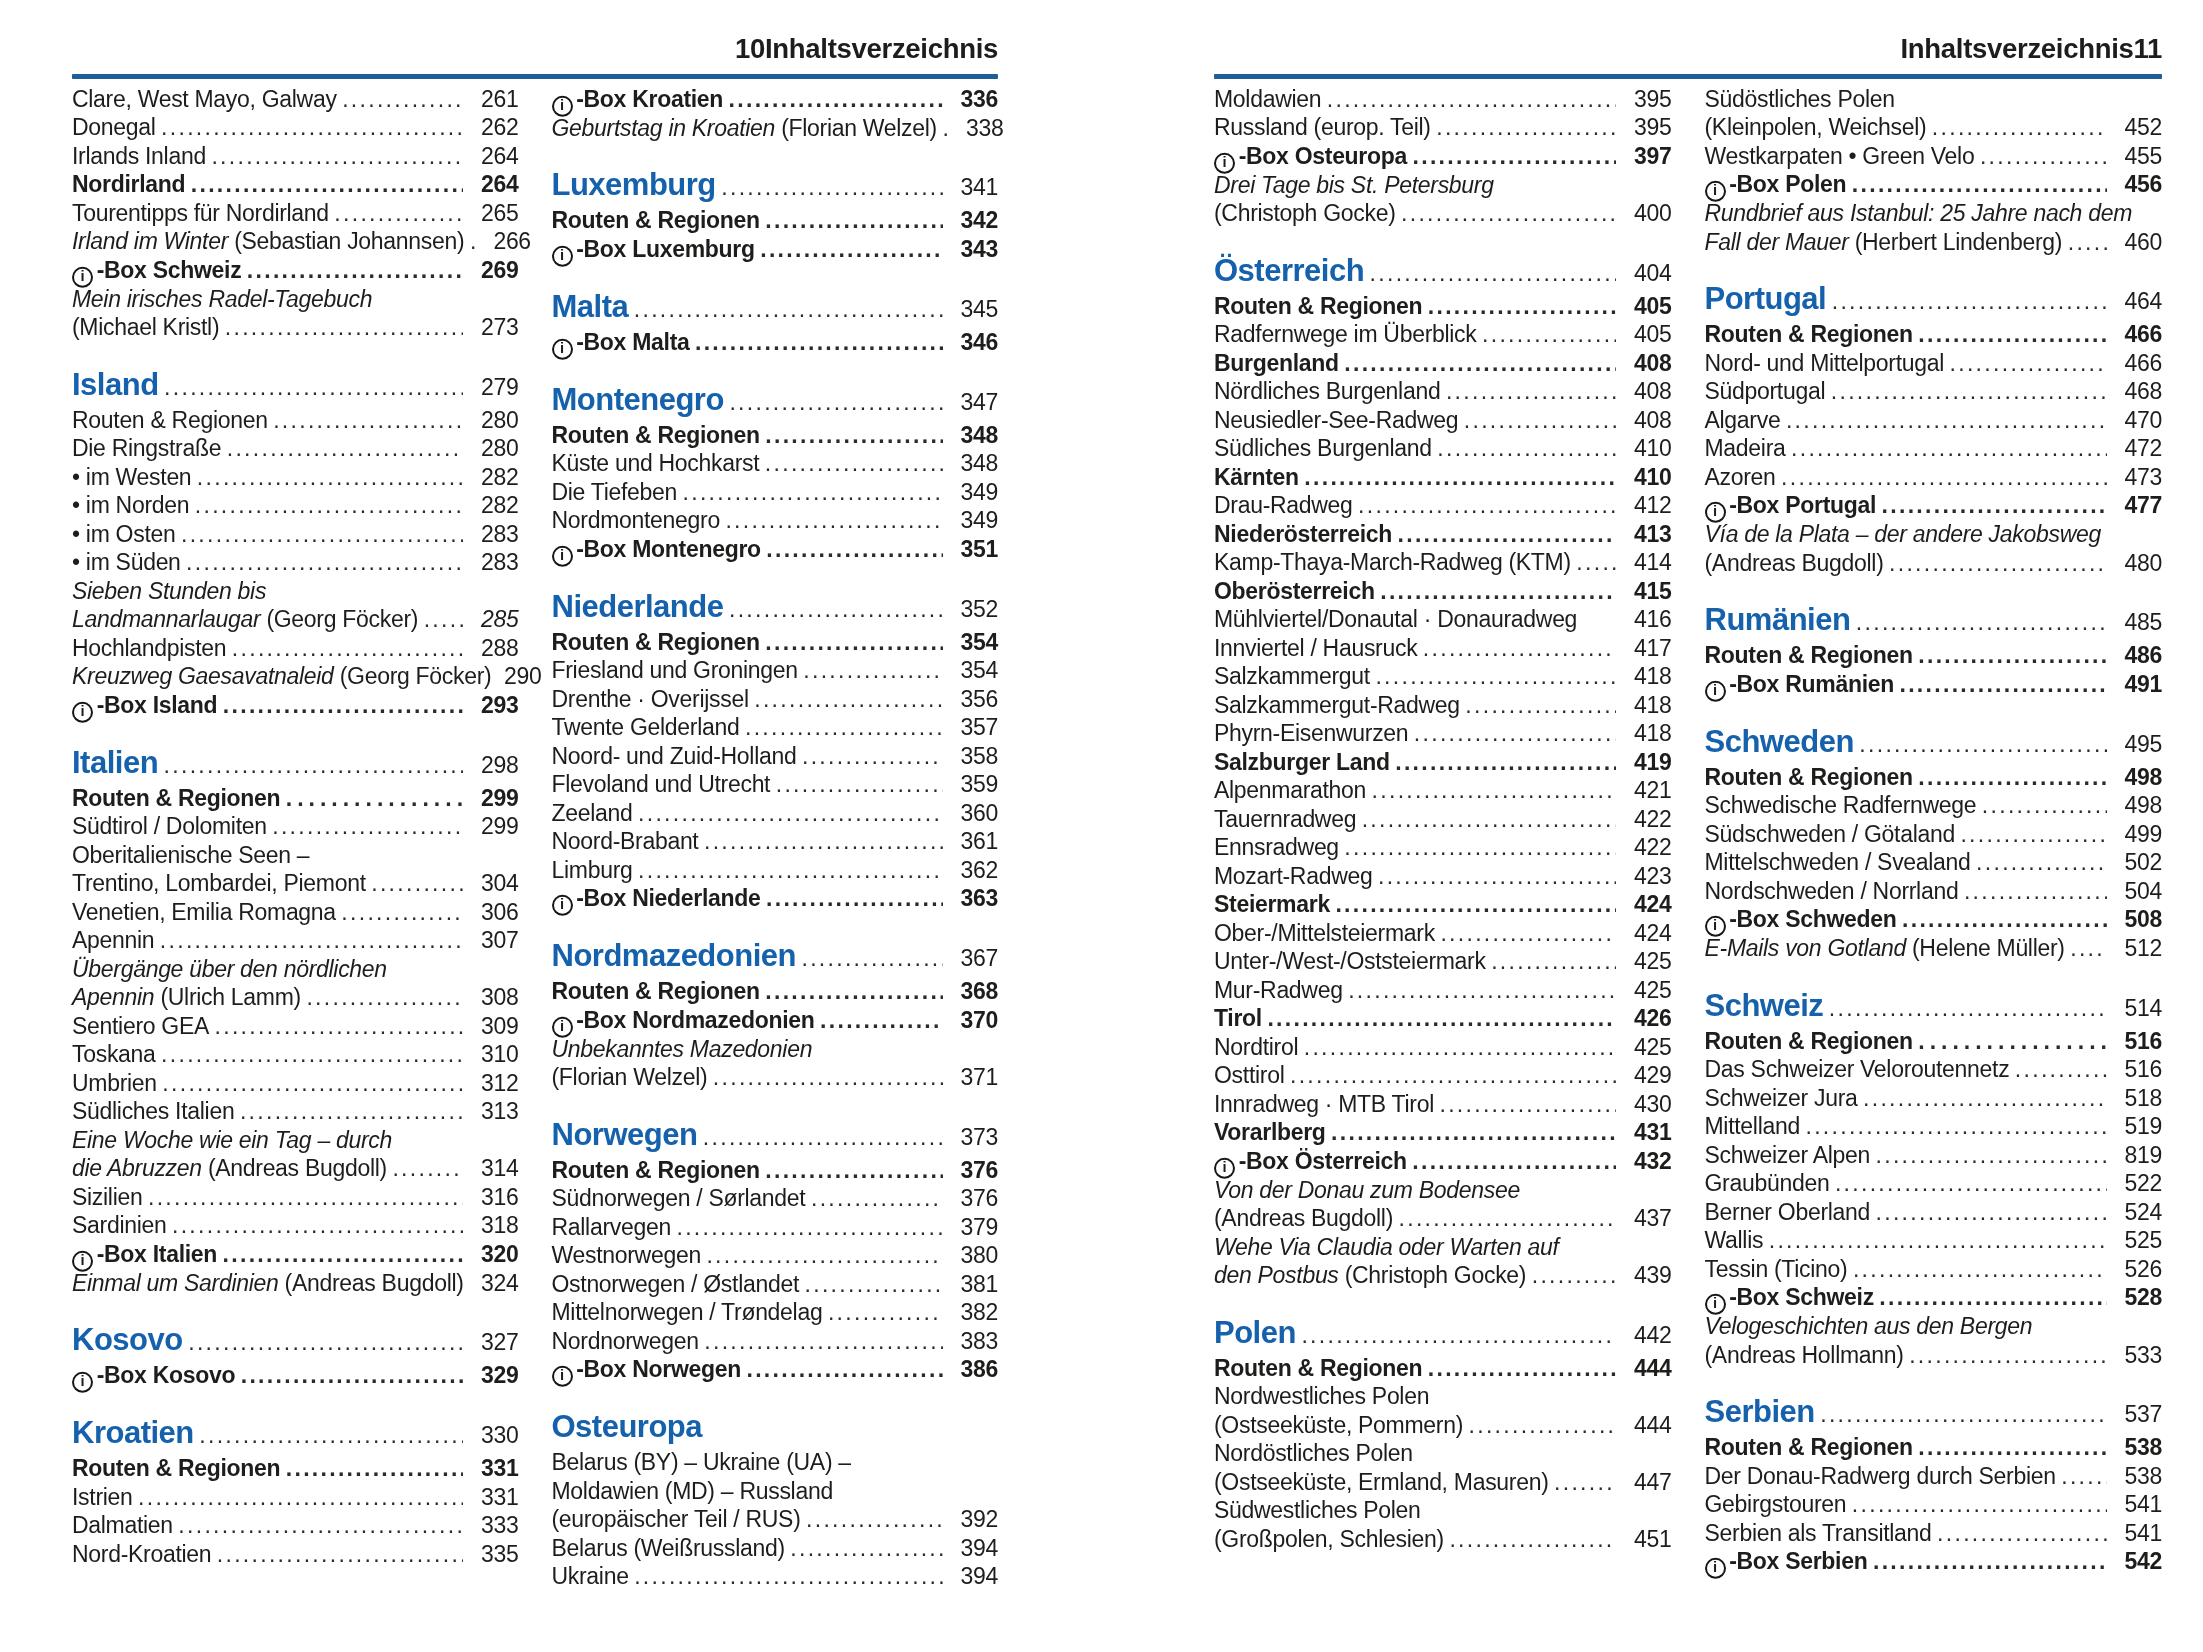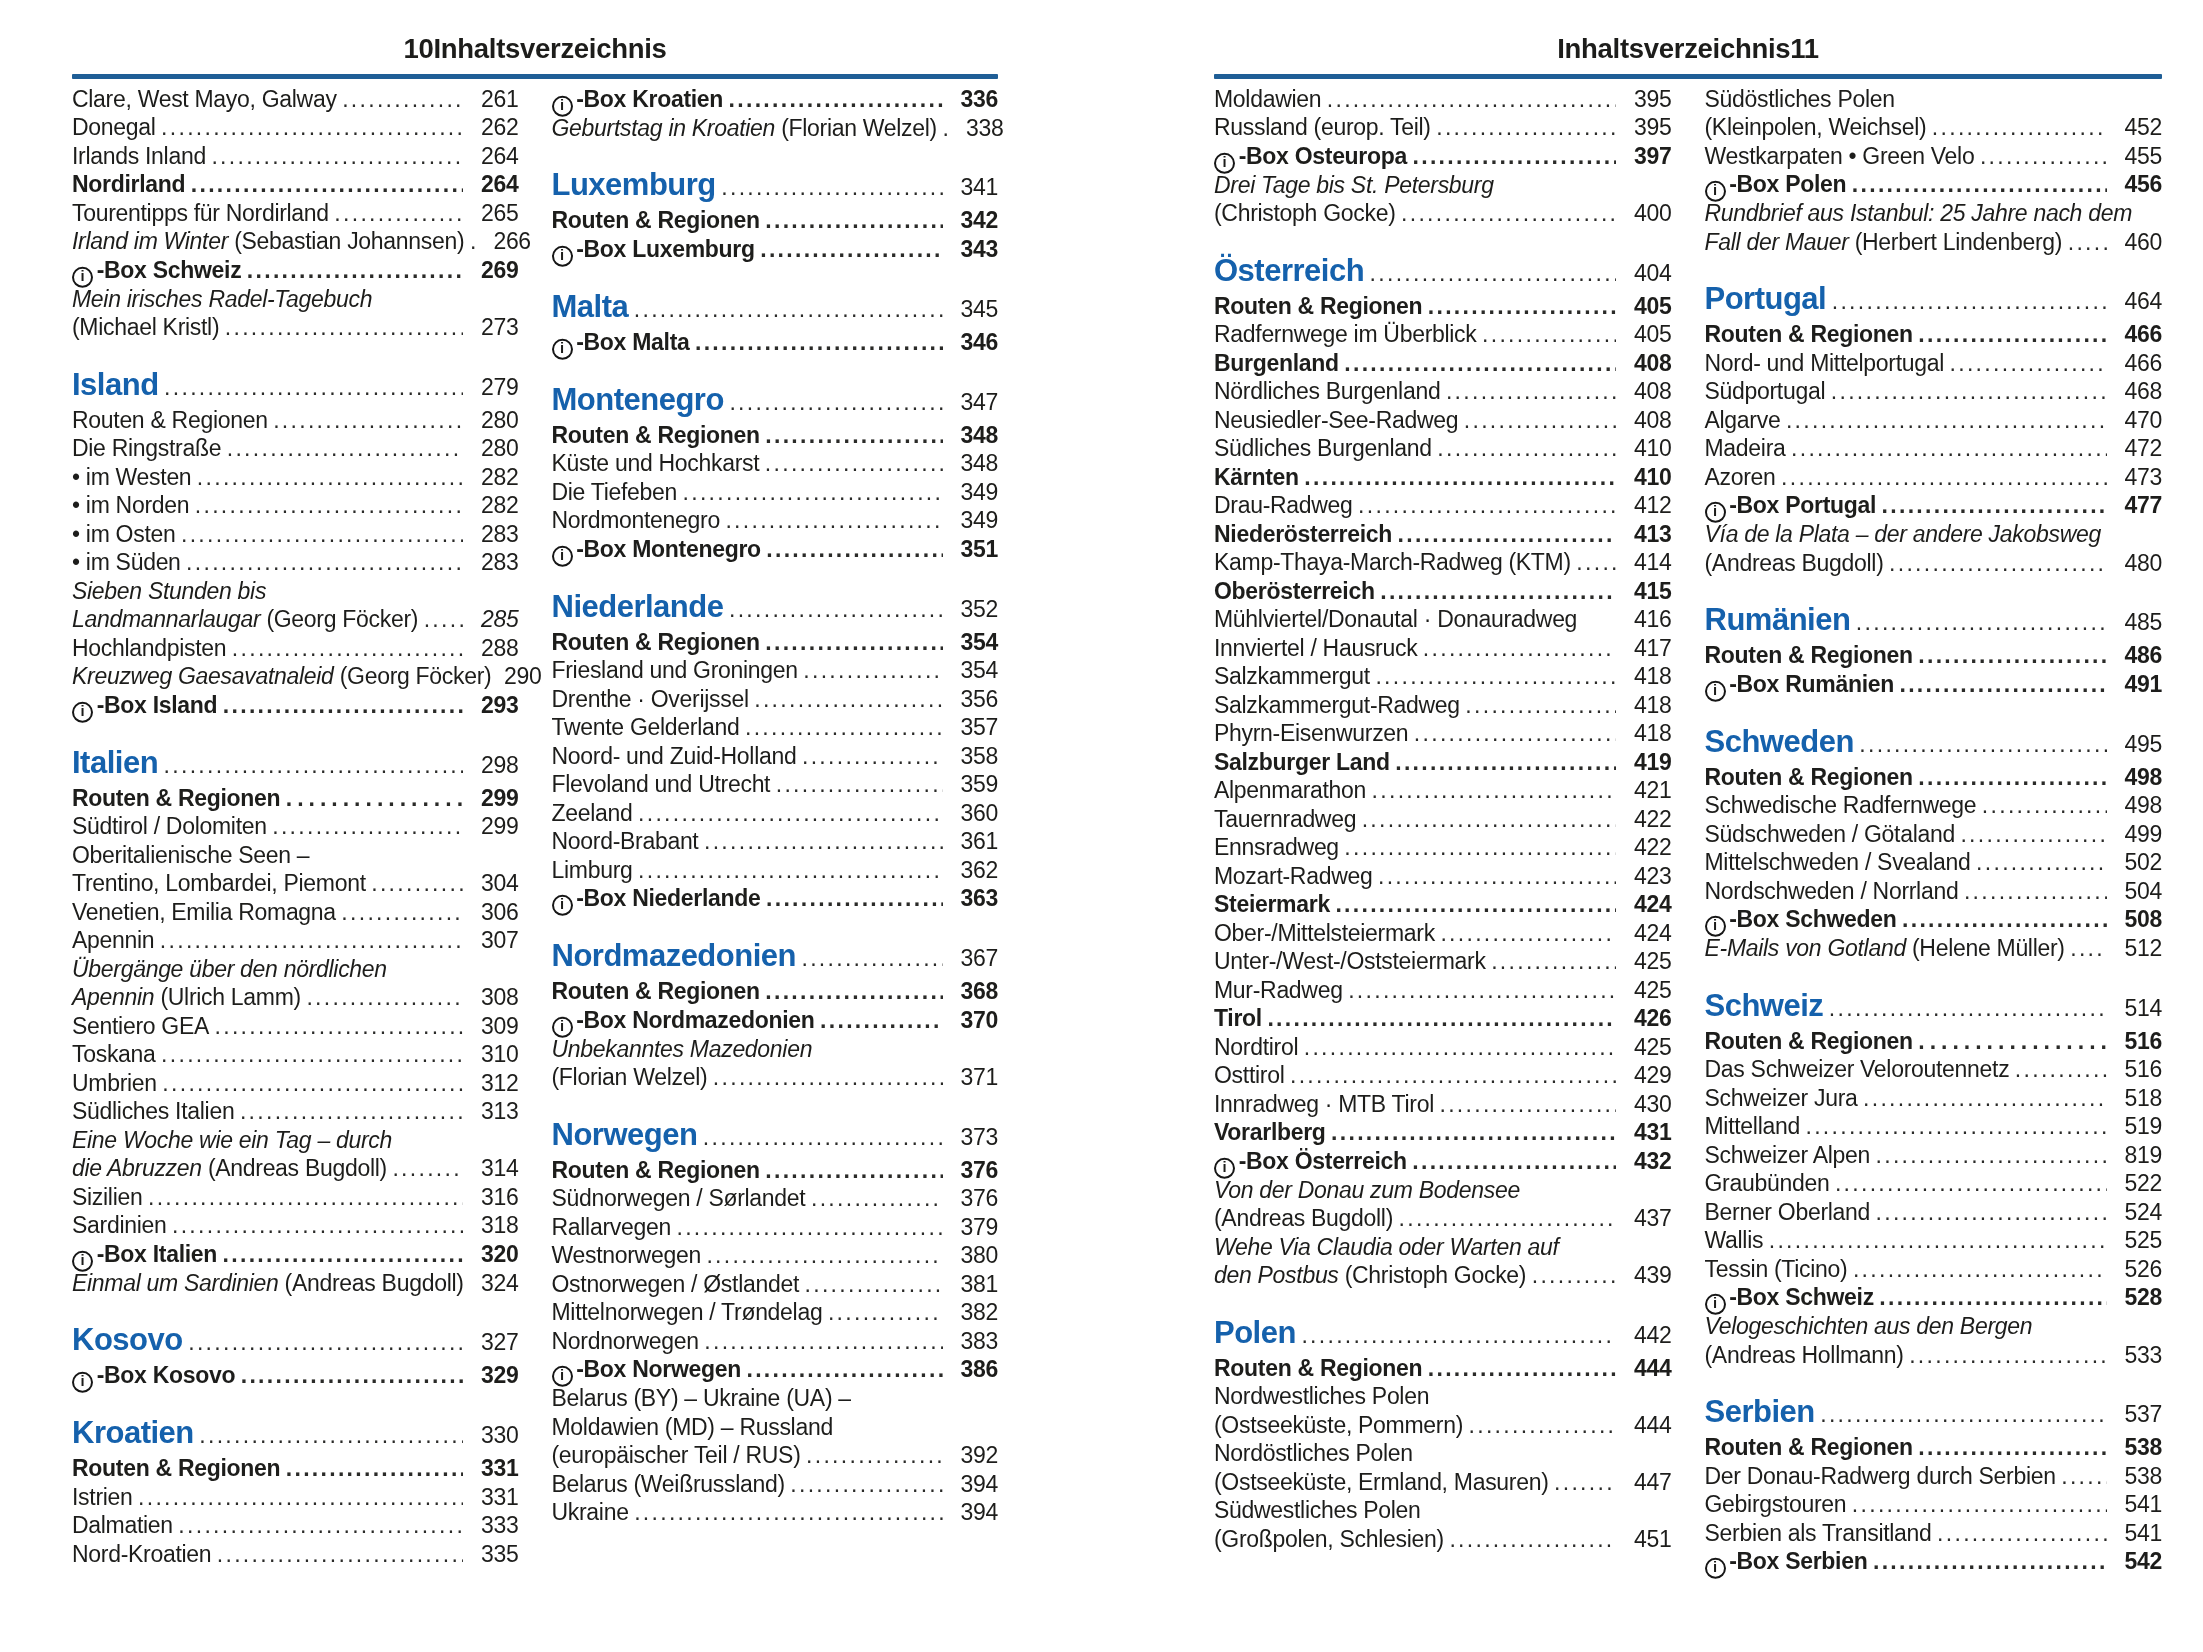--- a/index.html
+++ b/index.html
@@ -9,21 +9,21 @@
   }
   html,body{margin:0;padding:0;}
   body{
     width:2204px;height:1653px;position:relative;background:#ffffff;
     font-family:"Liberation Sans","DejaVu Sans",sans-serif;color:var(--text);
     overflow:hidden;
   }
   .page{position:absolute;top:33px;}
   .page-left{left:72px;width:926px;}
   .page-right{left:1214px;width:948px;}
-  .pghead{display:flex;justify-content:center;align-items:baseline;
+  .pghead{display:flex;justify-content:flex-end;align-items:baseline;
     font-weight:700;font-size:27.5px;padding-bottom:9.2px;letter-spacing:-0.3px;}
   .rule{height:4.6px;background:var(--rule);border-radius:0.9px;}
   .cols{display:flex;gap:33px;padding-top:6px;}
   .col{flex:1 1 0;min-width:0;}
   .row{display:flex;align-items:baseline;font-size:23px;line-height:28.5px;letter-spacing:-0.3px;}
   .row .label{white-space:nowrap;}
   .row .label em{font-style:italic;font-weight:inherit;}
   .row.b{font-weight:700;}
   .row.c{margin-top:22px;}
   .row.c .label{font-size:31px;line-height:42px;font-weight:700;color:var(--accent);letter-spacing:-0.5px;}
@@ -468,20 +468,23 @@
             <span class="label"><span>Nordnorwegen</span></span>
             <span class="dots"></span>
             <span class="page-num">383</span>
           </div>
           <div class="row b">
             <span class="ibox">i</span>
             <span class="label"><span>-Box Norwegen</span></span>
             <span class="dots"></span>
             <span class="page-num">386</span>
           </div>
+          <div class="row c">
+            <span class="label"><span>Osteuropa</span></span>
+          </div>
           <div class="row n">
             <span class="label"><span>Belarus (BY) – Ukraine (UA) –</span></span>
           </div>
           <div class="row n">
             <span class="label"><span>Moldawien (MD) – Russland</span></span>
           </div>
           <div class="row n">
             <span class="label"><span>(europäischer Teil / RUS)</span></span>
             <span class="dots"></span>
             <span class="page-num">392</span>

